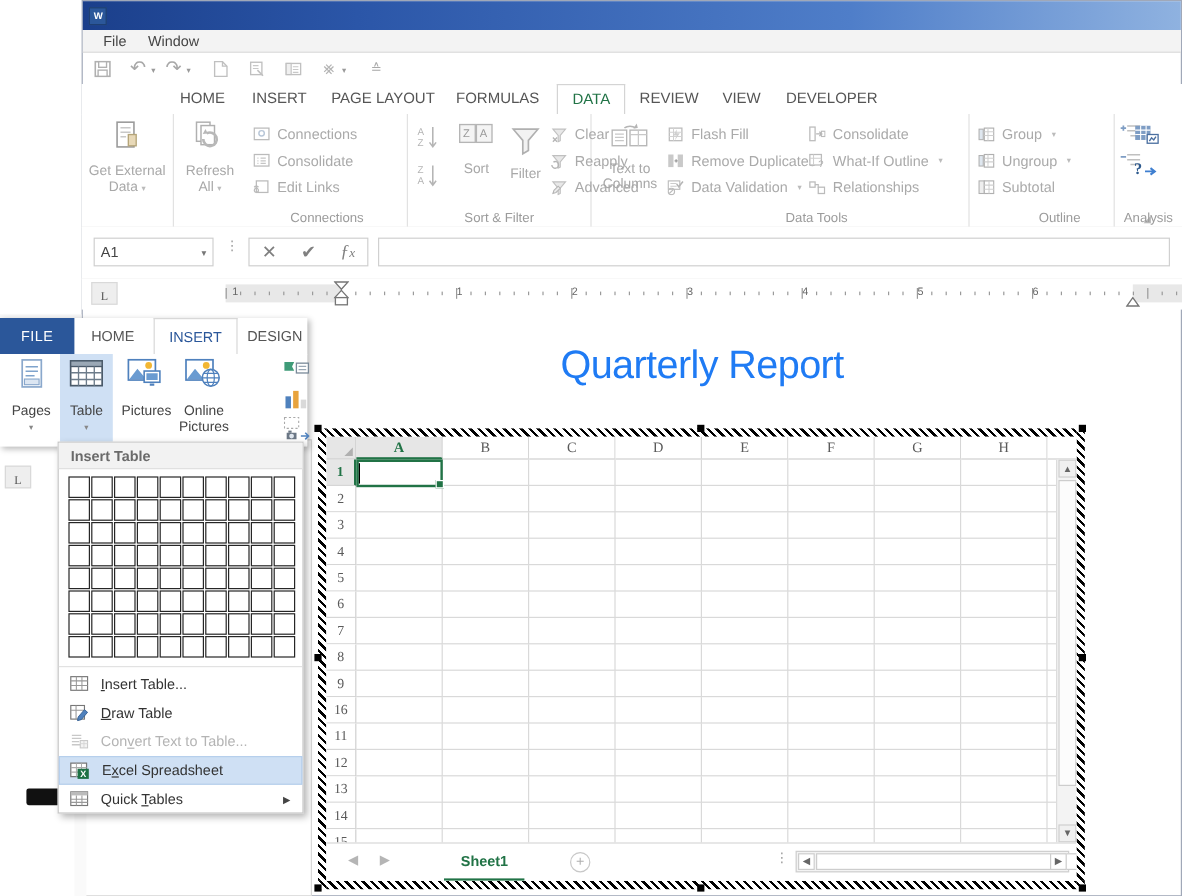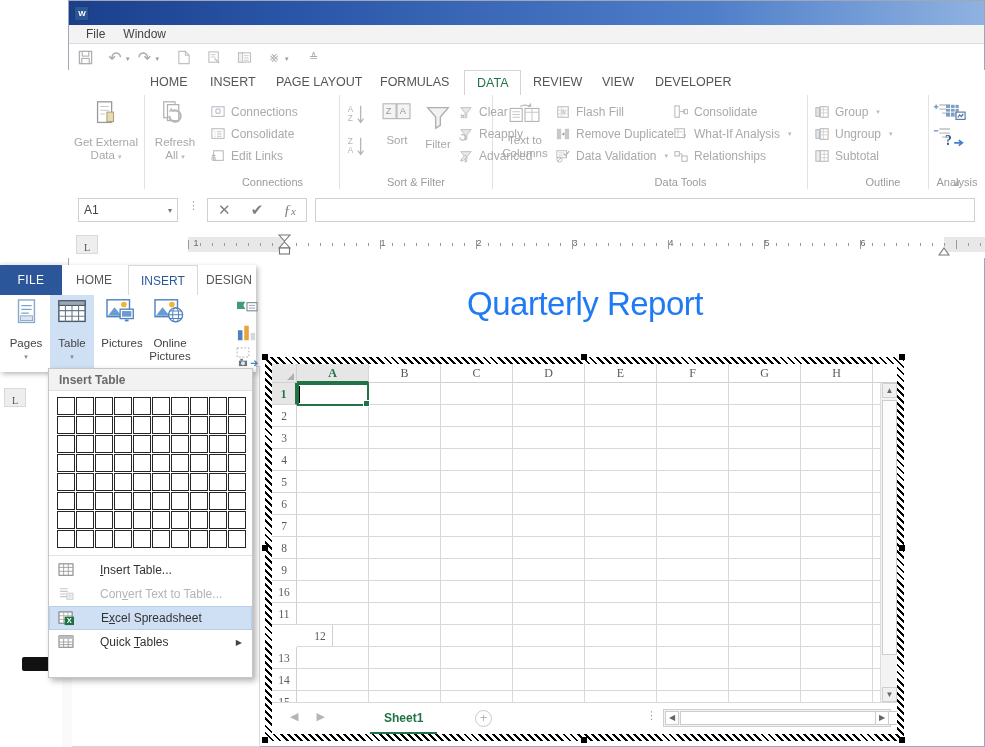--- a/index.html
+++ b/index.html
@@ -225,21 +225,21 @@
     border:1px solid #c6c6c6;box-sizing:border-box;box-shadow:3px 3px 6px rgba(0,0,0,0.3);
   }
   #tbl-menu-hdr{
     height:22px;line-height:22px;background:#f2f2f2;border-bottom:1px solid #e0e0e0;
     padding-left:10px;font-size:12px;font-weight:bold;color:#6a6a6a;box-sizing:border-box;
   }
   #grid-wrap{padding:6px 6px 6px 8px;}
   .grid-row{display:flex;gap:1px;margin-bottom:1px;}
   .gcell{width:18px;height:18px;border:1.4px solid #262626;background:#fff;box-sizing:border-box;}
   #menu-items{border-top:1px solid #e2e2e2;padding-top:2px;}
-  .mitem{height:24px;display:flex;align-items:center;gap:26px;padding-left:8px;font-size:12px;color:#333;box-sizing:border-box;}
+  .mitem{height:24px;display:flex;align-items:center;gap:10px;padding-left:8px;font-size:12px;color:#333;box-sizing:border-box;}
   .mitem.disabled{color:#b4b4b4;}
   .mitem.hl{background:#cfe0f4;border:1px solid #b6cfec;box-sizing:border-box;}
   .mitem .mic{width:17px;height:17px;flex:0 0 17px;display:flex;align-items:center;justify-content:center;}
   .mitem .sub{margin-left:auto;margin-right:10px;font-size:8px;color:#444;}
   .u{text-decoration:underline;}
 </style>
 </head>
 <body>
 
 <div id="word-window">
@@ -500,21 +500,21 @@
         <span>Consolidate</span>
       </div>
       <div class="sm">
         <span class="ic">
             <svg width="14" height="14" viewBox="0 0 16 16">
               <rect x="1" y="2" width="11" height="10" fill="#fff" stroke="#bbb" stroke-width="1.2"></rect>
               <path d="M1 5.5h11M4.5 2v10" stroke="#cfcfcf" stroke-width="1"></path>
               <text x="9" y="14" font-size="9" fill="#b0b0b0" font-family="Liberation Sans">?</text>
             </svg>
           </span>
-        <span>What-If Analysis</span>
+        <span>What-If Outline</span>
         <span class="caret">▾</span>
       </div>
       <div class="sm">
         <span class="ic">
             <svg width="14" height="14" viewBox="0 0 16 16">
               <rect x="1" y="3" width="5" height="5" fill="none" stroke="#bbb" stroke-width="1.2"></rect>
               <rect x="9" y="8" width="6" height="6" fill="none" stroke="#bbb" stroke-width="1.2"></rect>
               <path d="M6 5.5h3v3" fill="none" stroke="#bbb" stroke-width="1.1"></path>
             </svg>
           </span>
@@ -850,21 +850,21 @@
           <div class="cellv" style="left: 0px; width: 72px;"></div>
           <div class="cellv" style="left: 72px; width: 72px;"></div>
           <div class="cellv" style="left: 144px; width: 72px;"></div>
           <div class="cellv" style="left: 216px; width: 72px;"></div>
           <div class="cellv" style="left: 288px; width: 72px;"></div>
           <div class="cellv" style="left: 360px; width: 72px;"></div>
           <div class="cellv" style="left: 432px; width: 72px;"></div>
           <div class="cellv" style="left: 504px; width: 72px;"></div>
           <div class="cellv" style="left: 576px; width: 72px;"></div>
         </div>
-        <div class="rh" style="top: 261px; margin-left: 36px;">12</div>
+        <div class="rh" style="top: 261px;">12</div>
         <div class="cellrow" style="top: 261px; width: 648px;">
           <div class="cellv" style="left: 0px; width: 72px;"></div>
           <div class="cellv" style="left: 72px; width: 72px;"></div>
           <div class="cellv" style="left: 144px; width: 72px;"></div>
           <div class="cellv" style="left: 216px; width: 72px;"></div>
           <div class="cellv" style="left: 288px; width: 72px;"></div>
           <div class="cellv" style="left: 360px; width: 72px;"></div>
           <div class="cellv" style="left: 432px; width: 72px;"></div>
           <div class="cellv" style="left: 504px; width: 72px;"></div>
           <div class="cellv" style="left: 576px; width: 72px;"></div>
@@ -1145,20 +1145,30 @@
   <div id="menu-items">
     <div class="mitem">
       <span class="mic">
           <svg width="16" height="14" viewBox="0 0 18 16">
             <rect x="1" y="1" width="16" height="13" fill="#fff" stroke="#777" stroke-width="1.1"></rect>
             <path d="M1 5h16M1 9.5h16M6.3 1v13M11.6 1v13" stroke="#999" stroke-width="1"></path>
           </svg>
         </span>
       <span><span class="u">I</span>nsert Table...</span>
     </div>
+    <div class="mitem">
+      <span class="mic">
+          <svg width="16" height="14" viewBox="0 0 18 16">
+            <rect x="1" y="1" width="13" height="13" fill="#fff" stroke="#777" stroke-width="1.1"></rect>
+            <path d="M1 5.5h13M6 1v13" stroke="#999" stroke-width="1"></path>
+            <path d="M8 12l6-7 3 2.5-6 7-3.6 1z" fill="#4f81bd" stroke="#2e5a8e" stroke-width="0.8"></path>
+          </svg>
+        </span>
+      <span><span class="u">D</span>raw Table</span>
+    </div>
     <div class="mitem disabled">
       <span class="mic">
           <svg width="16" height="14" viewBox="0 0 18 16">
             <path d="M2 2h9M2 5h9M2 8h7M2 11h9" stroke="#c8c8c8" stroke-width="1.2"></path>
             <rect x="10" y="7" width="7" height="7" fill="#f3f3f3" stroke="#c8c8c8" stroke-width="1"></rect>
             <path d="M10 10h7M13.5 7v7" stroke="#d6d6d6" stroke-width="0.9"></path>
           </svg>
         </span>
       <span>Con<span class="u">v</span>ert Text to Table...</span>
     </div>

